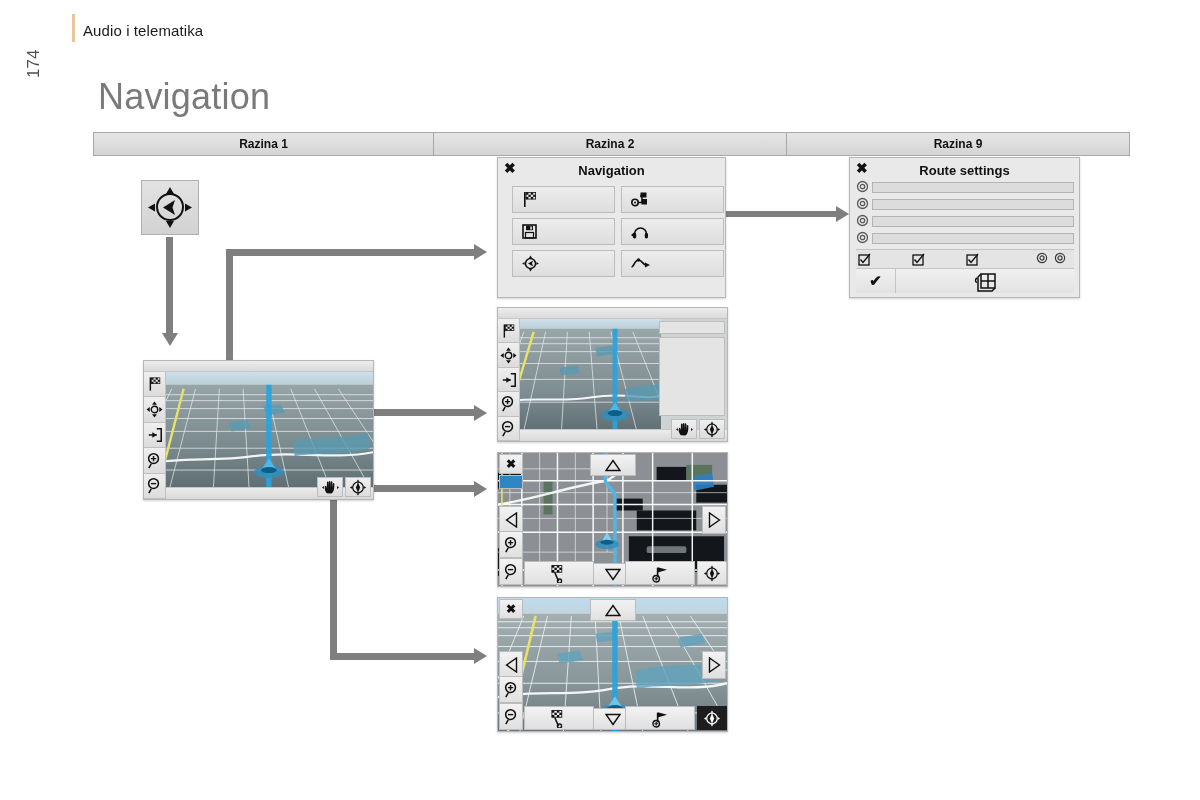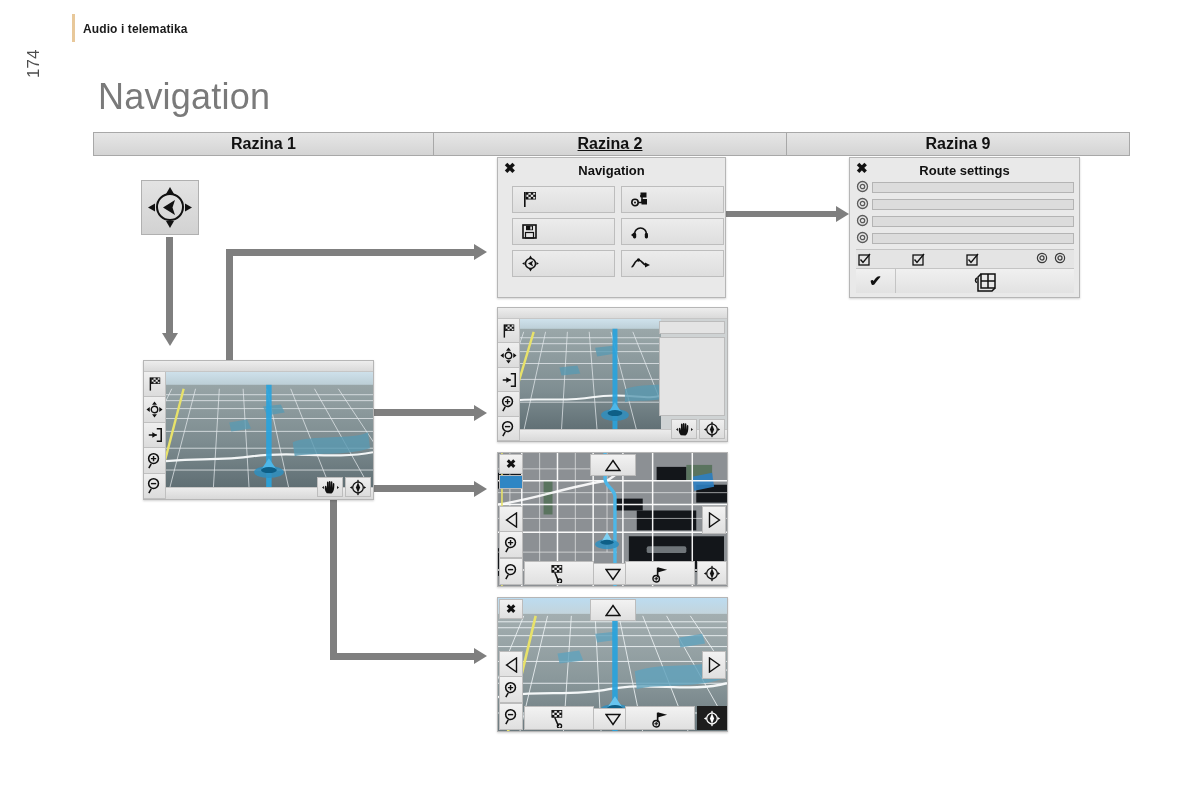--- a/index.html
+++ b/index.html
@@ -12,21 +12,21 @@
     overflow:hidden;
   }
 
   
   #header-rule {
     position:absolute; left:72px; top:14px; width:3px; height:28px;
     background:#e8c89a;
   }
   #header-title {
     position:absolute; left:83px; top:22px;
-    font-size:12px; font-weight:bold; color:#1a1a1a; letter-spacing:.1px;
+    font-size:15px; font-weight:normal; color:#1a1a1a; letter-spacing:.1px;
   }
   #page-number {
     position:absolute; left:24px; top:78px;
     font-size:17px; color:#4d4d4d;
     transform:rotate(-90deg); transform-origin:left top;
     white-space:nowrap;
   }
   #chapter-title {
     position:absolute; left:98px; top:76px;
     font-size:36px; color:#7a7a7a; font-weight:normal; letter-spacing:.2px;
@@ -34,26 +34,26 @@
 
   
   #levels-table {
     position:absolute; left:93px; top:132px; width:1037px; height:24px;
     display:flex;
     border:1px solid #a8a8a8;
     background:linear-gradient(#e6e6e6,#d4d4d4);
   }
   .level-cell {
     display:flex; align-items:center; justify-content:center;
-    font-size:16px; font-weight:bold; color:#111;
+    font-size:12px; font-weight:bold; color:#111;
     border-right:1px solid #a8a8a8;
   }
   .level-cell:last-child { border-right:none; }
   #level-1 { width:340px; }
-  #level-2 { width:353px;text-decoration:underline; }
+  #level-2 { width:353px; }
   #level-3 { width:342px; }
 
   
   .screen {
     position:absolute;
     background:#e9e9e9;
     border:1px solid #b6b6b6;
     box-shadow:0 1px 2px rgba(0,0,0,.18);
   }
   .sw-title {

